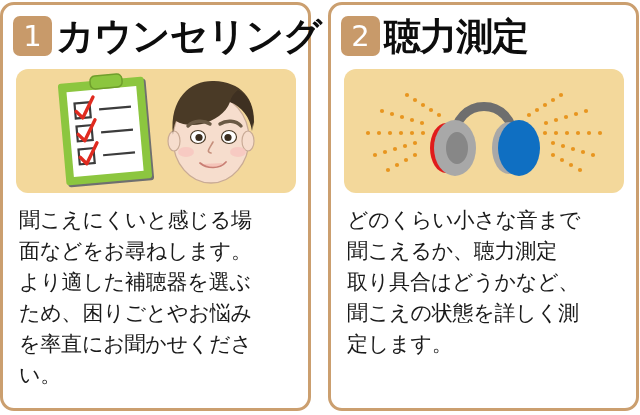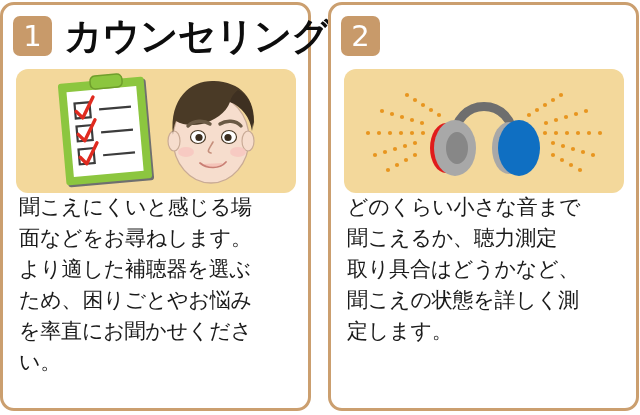--- a/index.html
+++ b/index.html
@@ -47,21 +47,21 @@
     background: #c89a6a;
     color: #ffffff;
     font-size: 29px;
     font-weight: 400;
     line-height: 40px;
     text-align: center;
     font-family: "DejaVu Sans", sans-serif;
     flex: 0 0 auto;
   }
   .card-title {
-    margin-left: 12px;
+    margin-left: 4px;
     font-size: 38px;
     font-weight: bold;
     color: #0d0d0d;
     letter-spacing: -1px;
     white-space: nowrap;
     font-family: "DejaVu Sans", "Liberation Sans", sans-serif;
     line-height: 1;
   }
   .card-title.small {
     font-size: 37px;
@@ -69,26 +69,26 @@
   .illo {
     position: relative;
     margin: 2px auto 0 auto;
     width: 280px;
     height: 124px;
     background: #f3d89b;
     border-radius: 12px;
     overflow: hidden;
   }
   .body-text {
-    margin: 0 0 0 16px;
+    margin: 12px 0 0 16px;
     width: 280px;
     font-size: 21px;
     line-height: 31px;
     color: #1a1a1a;
-    font-family: Liberation Mono, monospace;
+    font-family: Liberation Serif, serif;
     letter-spacing: -0.2px;
     white-space: pre-line;
   }
 
   
   .illo svg { display: block; }
 </style>
 </head>
 <body>
 
@@ -158,20 +158,21 @@
 より適した補聴器を選ぶ
 ため、困りごとやお悩み
 を率直にお聞かせくださ
 い。</div>
   </div>
 
   <div class="card">
 
     <div class="card-head">
       <div class="badge">2</div>
+      <div class="card-title small">聴力測定</div>
     </div>
 
     <div class="illo">
       <svg width="280" height="124" viewBox="0 0 280 124" xmlns="http://www.w3.org/2000/svg">
 
         <g fill="#e8951f">
           <circle cx="63" cy="26" r="2.1"></circle>
             <circle cx="71" cy="31" r="2.1"></circle>
             <circle cx="79" cy="36" r="2.1"></circle>
             <circle cx="87" cy="41" r="2.1"></circle>

